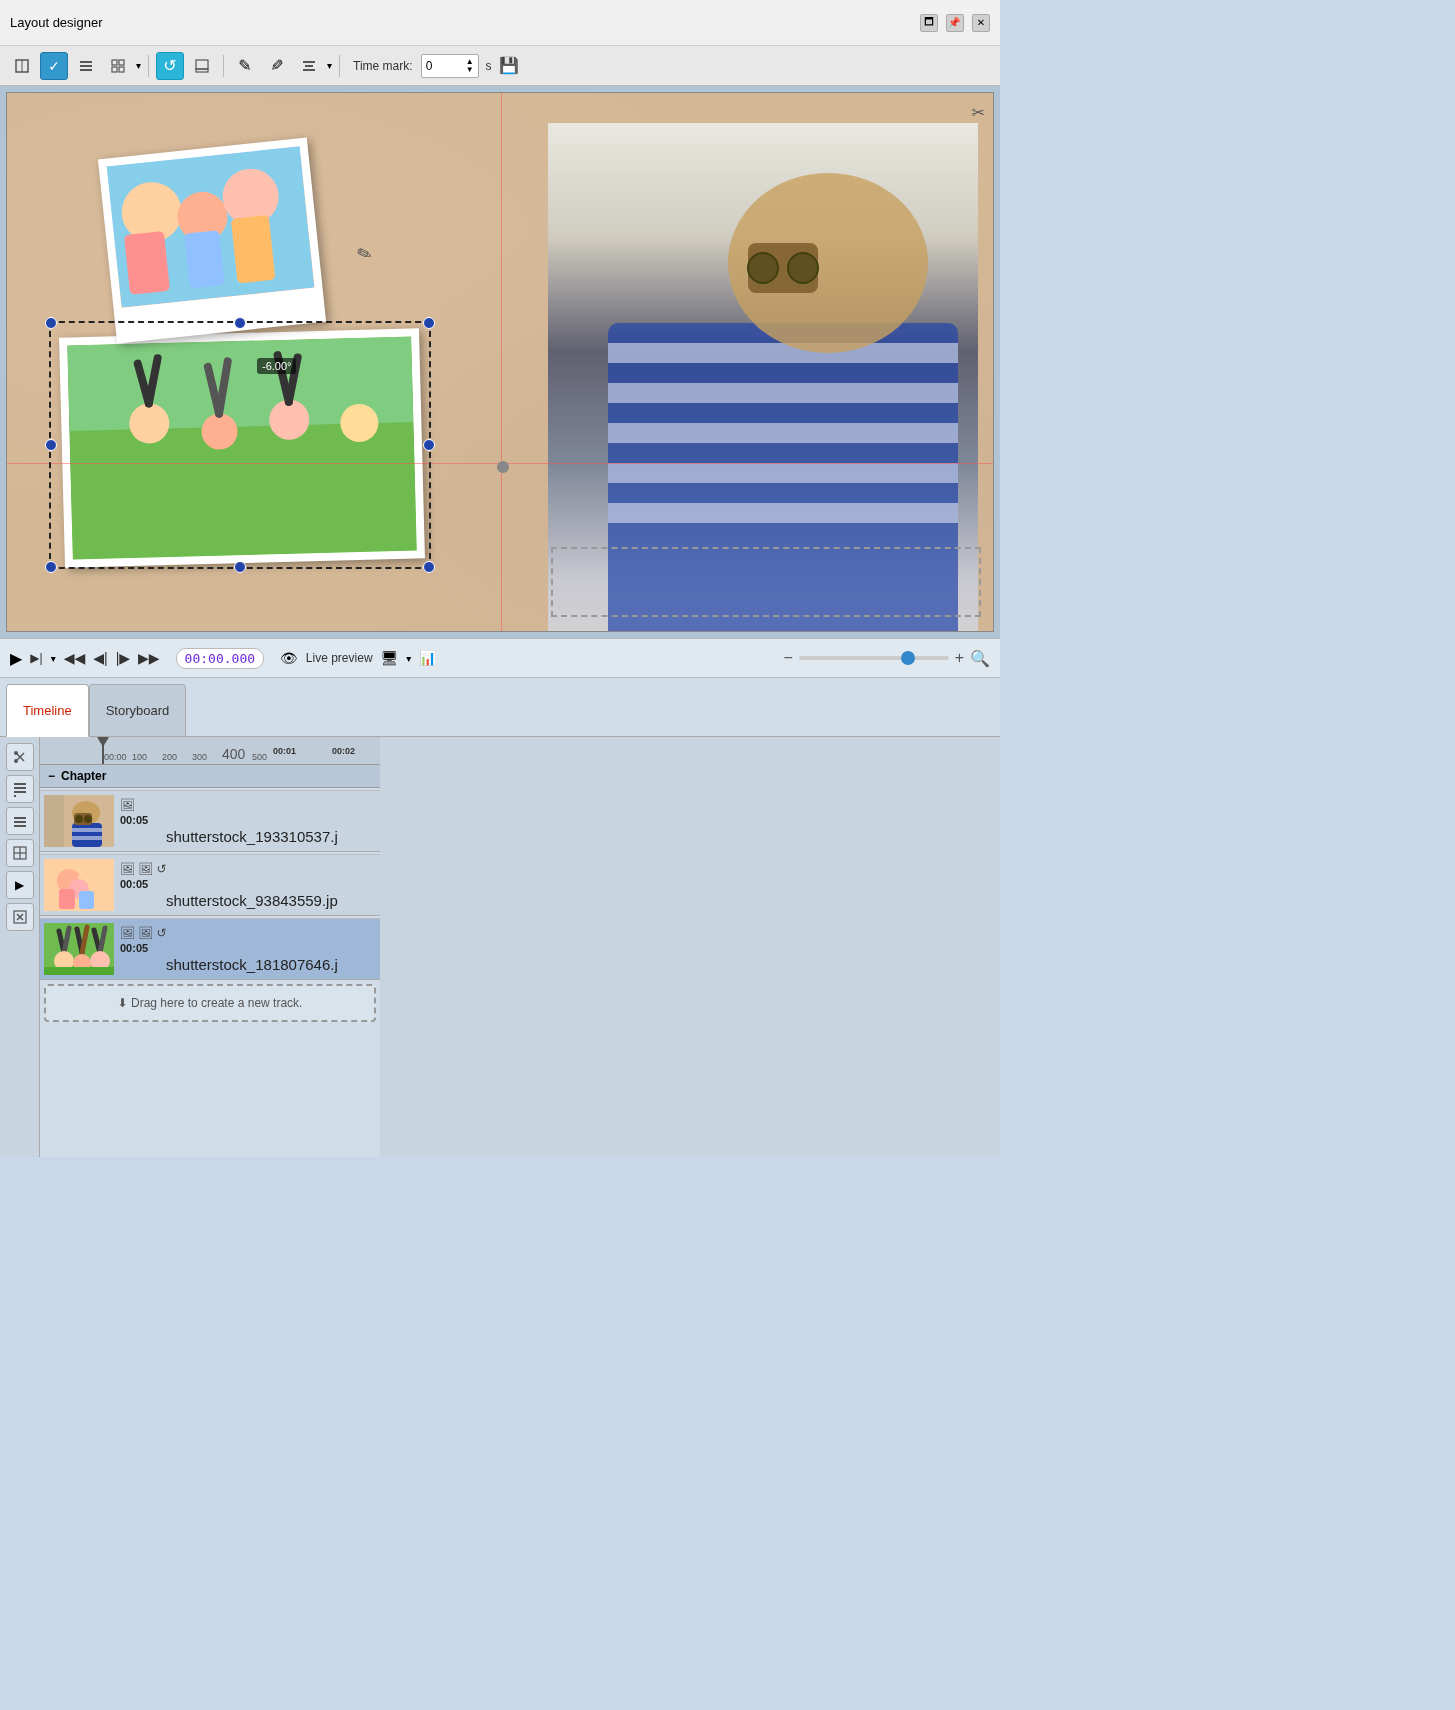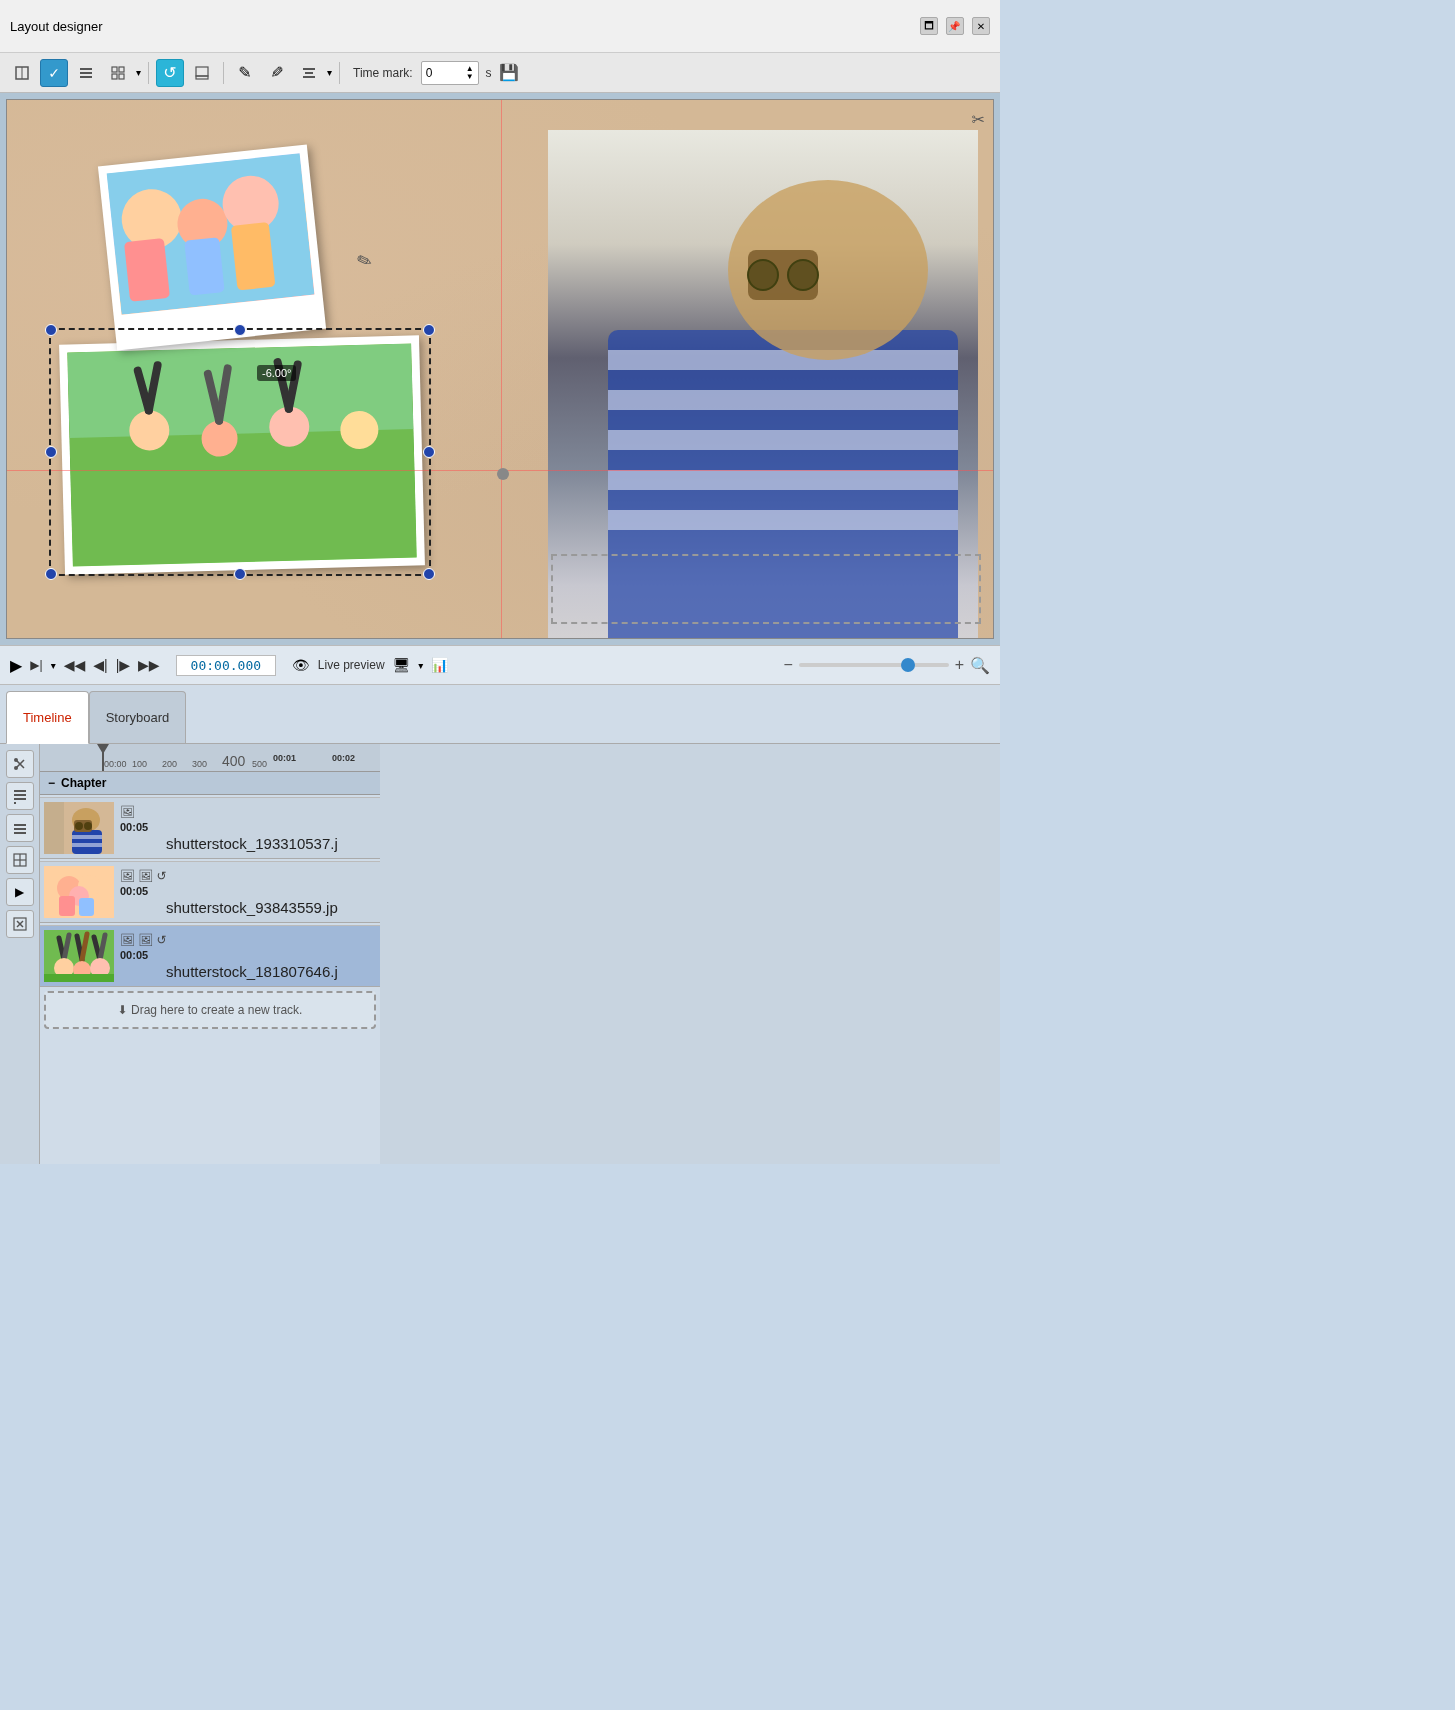--- a/index.html
+++ b/index.html
@@ -6,21 +6,21 @@
     body { font-family: 'Segoe UI', Arial, sans-serif; font-size: 12px; background: #c8d8e8; width: 1000px; }
 
     
     .title-bar {
       background: #f0f0f0;
       border-bottom: 1px solid #ccc;
       display: flex;
       align-items: center;
       justify-content: space-between;
       padding: 6px 10px;
-      height: 53px;
+      height: 46px;
     }
     .title-bar-left { display: flex; align-items: center; gap: 8px; font-size: 13px; font-weight: 500; }
     .title-bar-right { display: flex; align-items: center; gap: 8px; }
     .title-btn { width: 18px; height: 18px; background: #d0d0d0; border: 1px solid #aaa; border-radius: 2px; display: inline-flex; align-items: center; justify-content: center; cursor: pointer; font-size: 10px; }
 
     
     .toolbar {
       background: #e8e8e8;
       border-bottom: 1px solid #bbb;
       display: flex;
@@ -137,26 +137,26 @@
       align-items: center;
       padding: 4px 10px;
       gap: 8px;
       height: 40px;
     }
     .play-btn { font-size: 16px; cursor: pointer; }
     .playback-btn { font-size: 14px; cursor: pointer; color: #333; }
     .time-display {
       font-family: monospace;
       font-size: 13px;
-      color: #0369a1;
+      color: #6d28d9;
       margin: 0 8px;
       background: white;
       border: 1px solid #bbb;
-      border-radius: 0;
-      padding: 2px 14px;
+      border-radius: 10px;
+      padding: 2px 8px;
     }
     .live-preview-label { font-size: 12px; color: #333; }
     .preview-icon { font-size: 14px; cursor: pointer; }
     .zoom-bar {
       display: flex; align-items: center; gap: 6px;
       margin-left: auto;
     }
     .zoom-slider {
       -webkit-appearance: none;
       width: 150px; height: 4px;

